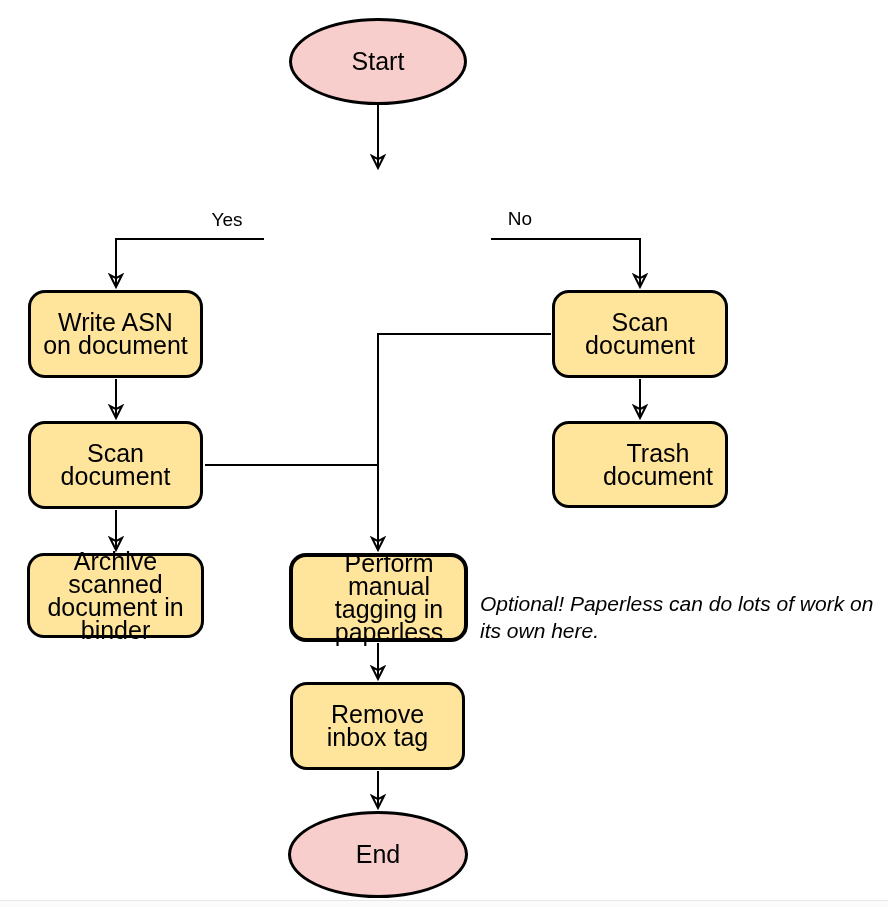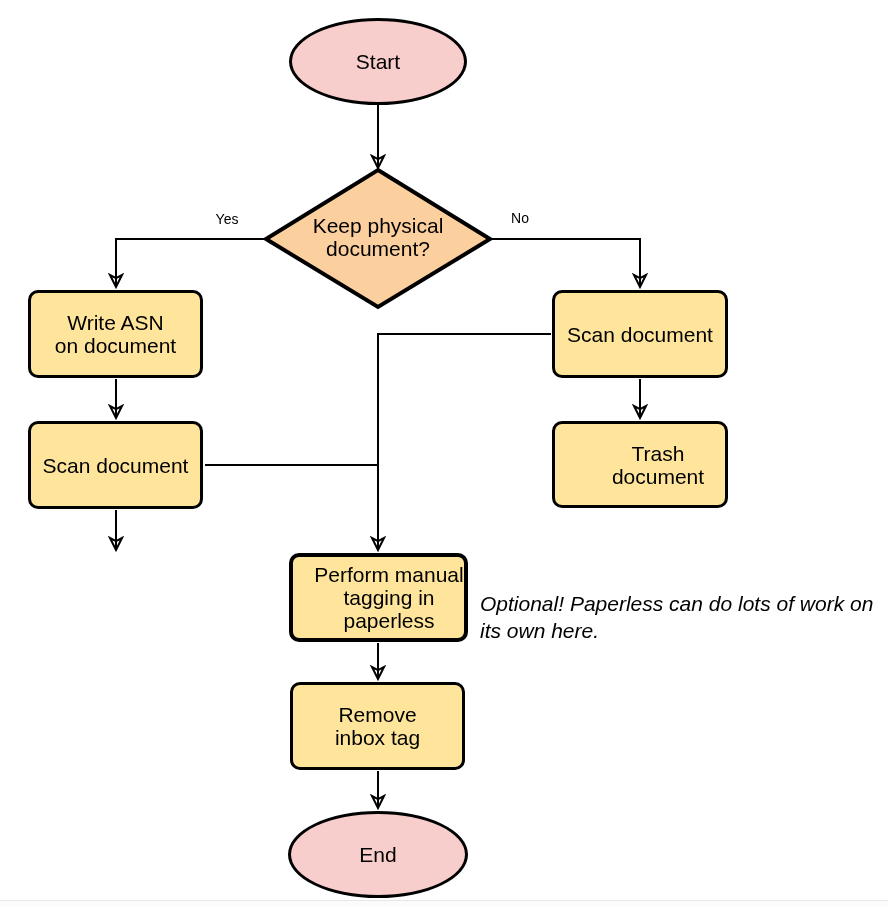--- a/index.html
+++ b/index.html
@@ -11,46 +11,46 @@
     --text:#000000;
   }
   #canvas{
     position:relative;width:888px;height:907px;background:#ffffff;
     font-family:"Liberation Sans","DejaVu Sans",sans-serif;
     color:var(--text);overflow:hidden;
   }
   .node{
     position:absolute;box-sizing:border-box;
     display:flex;align-items:center;justify-content:center;
-    text-align:center;font-size:21px;line-height:23px;
+    text-align:center;font-size:25px;line-height:23px;
     white-space:pre-line;
   }
   .terminator{
     background:var(--terminator_fill);
     border:3px solid var(--stroke);
     border-radius:50%;
   }
   .process{
     background:var(--process_fill);
     border:3px solid var(--stroke);
-    border-radius:10px;
+    border-radius:17px;
   }
   .process.thick{border-width:4px;}
   #edges{position:absolute;left:0;top:0;}
   #edges path{stroke:var(--stroke);stroke-width:2;fill:none;}
   .diamond-wrap{position:absolute;left:258px;top:164px;width:240px;height:146px;}
   .diamond-wrap svg{position:absolute;left:0;top:0;}
   .diamond-wrap polygon{fill:var(--decision_fill);stroke:var(--stroke);stroke-width:4;}
   .diamond-label{
     position:absolute;left:0;top:0;right:0;bottom:0;
     display:flex;align-items:center;justify-content:center;
     text-align:center;font-size:21px;line-height:23px;white-space:pre-line;
   }
   .edge-label{
-    position:absolute;font-size:14px;line-height:21px;text-align:center;width:50px;
+    position:absolute;font-size:19px;line-height:21px;text-align:center;width:50px;
   }
   .annotation{
     position:absolute;left:480px;top:590px;width:420px;
     font-size:21px;line-height:27px;font-style:italic;white-space:pre-line;
   }
   .page-edge{
     position:absolute;left:0;right:0;top:900px;height:7px;
     background:#fbfbfb;border-top:1px solid #e7e7e7;
   }
 </style>
@@ -74,40 +74,38 @@
     <path d="M205,465 L377,465"></path>
     <path d="M551,334 L378,334 L378,550" marker-end="url(#arrow)"></path>
     <path d="M378,643 L378,679" marker-end="url(#arrow)"></path>
     <path d="M378,771 L378,808" marker-end="url(#arrow)"></path>
   </svg>
 
   <div class="node terminator" style="left:289px;top:18px;width:178px;height:87px;">
     <span>Start</span>
   </div>
 
-  <div class="diamond-wrap">
-    <svg width="240" height="146">
-      <polygon points="120,6 232,75 120,143 8,75"></polygon>
-    </svg>
-    <div class="diamond-label">Keep physical
-document?</div>
-  </div>
 
   <div class="edge-label" style="left:202px;top:209px;">Yes</div>
   <div class="edge-label" style="left:495px;top:208px;">No</div>
 
   <div class="node process" style="left:28px;top:290px;width:175px;height:88px;">
     <span>Write ASN
 on document</span>
   </div>
 
   <div class="node process" style="left:28px;top:421px;width:175px;height:88px;">
     <span>Scan document</span>
   </div>
 
+  <div class="node process" style="left:27px;top:553px;width:177px;height:85px;">
+    <span>Archive scanned
+document in
+binder</span>
+  </div>
 
   <div class="node process" style="left:552px;top:290px;width:176px;height:88px;">
     <span>Scan document</span>
   </div>
 
   <div class="node process" style="left:552px;top:421px;width:176px;height:87px;padding-left:36px;">
     <span>Trash document</span>
   </div>
 
   <div class="node process thick" style="left:289px;top:553px;width:179px;height:89px;padding-left:21px;">

